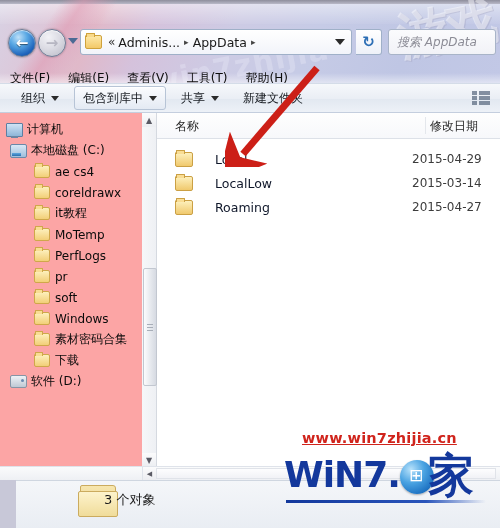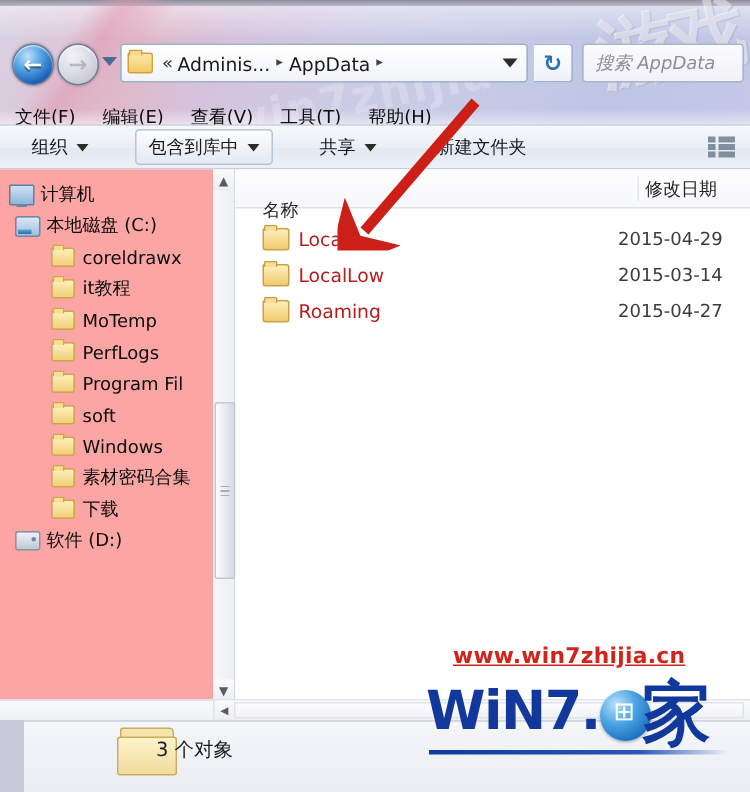--- a/index.html
+++ b/index.html
@@ -105,21 +105,21 @@
     display:flex;align-items:center;padding-left:10px;box-sizing:border-box;
   }
   .menuitem{font-size:12px;color:#0c0c0c;margin-right:18px;white-space:nowrap;
     font-family:"DejaVu Sans","Liberation Sans",sans-serif;margin-top:11px;}
 
   
   .cmdbar{
     position:absolute;left:0;top:83px;width:500px;height:30px;
     background:linear-gradient(#f6f8fb,#eaeef5 52%,#e2e8f1 53%,#edf1f7);
     border-top:1px solid #d4dce8;border-bottom:1px solid #c4cede;
-    box-sizing:border-box;display:flex;align-items:center;padding-left:12px;gap:16px;
+    box-sizing:border-box;display:flex;align-items:center;padding-left:12px;
   }
   .cmdbtn{display:flex;align-items:center;height:22px;padding:0 8px;
     font-size:12px;color:#15191f;white-space:nowrap;border:1px solid transparent;
     border-radius:3px;margin-right:6px;}
   .cmdbtn.framed{background:linear-gradient(#fbfcfe,#e4eaf3);
     border:1px solid #b7c4d6;box-shadow:inset 0 1px 0 #fff;}
   .cmdcaret{width:0;height:0;margin-left:6px;
     border-left:4px solid transparent;border-right:4px solid transparent;
     border-top:5px solid #2b2b2b;}
   .viewicon{position:absolute;right:10px;top:7px;width:18px;height:15px;
@@ -169,26 +169,26 @@
   .sb-dn{bottom:0;}
   .sb-thumb{position:absolute;left:1px;top:155px;width:12px;height:116px;
     background:linear-gradient(90deg,#fcfcfd,#e6e9ee 55%,#d6dae2);
     border:1px solid #c2c7d0;border-radius:2px;}
   .sb-grip{position:absolute;left:3px;top:50%;margin-top:-3px;width:6px;height:7px;
     background:repeating-linear-gradient(#a8aeb8 0 1px,transparent 1px 3px);}
 
   
   .colhead{height:25px;border-bottom:1px solid #dde1e8;position:relative;
     background:linear-gradient(#fefefe,#f7f8fb);}
-  .col-name{position:absolute;left:18px;top:19px;font-size:12px;color:#262626;}
+  .col-name{position:absolute;left:18px;top:5px;font-size:12px;color:#262626;}
   .col-date{position:absolute;left:273px;top:5px;font-size:12px;color:#262626;}
   .coldiv{position:absolute;left:268px;top:4px;width:1px;height:17px;background:#e4e7ec;}
   .filerows{padding-top:8px;}
   .frow{display:flex;align-items:center;height:24px;padding-left:18px;position:relative;}
-  .fname{font-size:12.5px;color:#b91c1c;margin-left:6px;}
+  .fname{font-size:12.5px;color:#0f172a;margin-left:22px;}
   .fdate{position:absolute;left:255px;font-size:12px;color:#3c3c3c;}
   .ic-folder-lg{width:16px;height:13px;flex:none;position:relative;
     background:linear-gradient(#fdf0bd,#f0c96d);border:1px solid #cba044;border-radius:1px 2px 2px 2px;}
   .ic-folder-lg:before{content:"";position:absolute;left:0;top:-3px;width:7px;height:3px;
     background:#f9dd94;border:1px solid #cba044;border-bottom:none;border-radius:1px 1px 0 0;}
 
   
   .hscroll{position:absolute;left:0;bottom:0;width:500px;height:13px;
     background:linear-gradient(#fafbfc,#eef0f4);border-top:1px solid #dfe3ea;}
   .hs-left{position:absolute;left:142px;top:0;width:13px;height:13px;
@@ -315,20 +315,26 @@
           <div class="nav-row ind1">
             <span class="ic">
               <i class="ic-drive-c" style="position: absolute;"></i>
             </span>
             <span class="nav-label">本地磁盘 (C:)</span>
           </div>
           <div class="nav-row ind2">
             <span class="ic">
               <i class="ic-folder" style="position: absolute;"></i>
             </span>
+            <span class="nav-label">ae cs4</span>
+          </div>
+          <div class="nav-row ind2">
+            <span class="ic">
+              <i class="ic-folder" style="position: absolute;"></i>
+            </span>
             <span class="nav-label">coreldrawx</span>
           </div>
           <div class="nav-row ind2">
             <span class="ic">
               <i class="ic-folder" style="position: absolute;"></i>
             </span>
             <span class="nav-label">it教程</span>
           </div>
           <div class="nav-row ind2">
             <span class="ic">
@@ -339,21 +345,21 @@
           <div class="nav-row ind2">
             <span class="ic">
               <i class="ic-folder" style="position: absolute;"></i>
             </span>
             <span class="nav-label">PerfLogs</span>
           </div>
           <div class="nav-row ind2">
             <span class="ic">
               <i class="ic-folder" style="position: absolute;"></i>
             </span>
-            <span class="nav-label">Program Fil</span>
+            <span class="nav-label">pr</span>
           </div>
           <div class="nav-row ind2">
             <span class="ic">
               <i class="ic-folder" style="position: absolute;"></i>
             </span>
             <span class="nav-label">soft</span>
           </div>
           <div class="nav-row ind2">
             <span class="ic">
               <i class="ic-folder" style="position: absolute;"></i>

